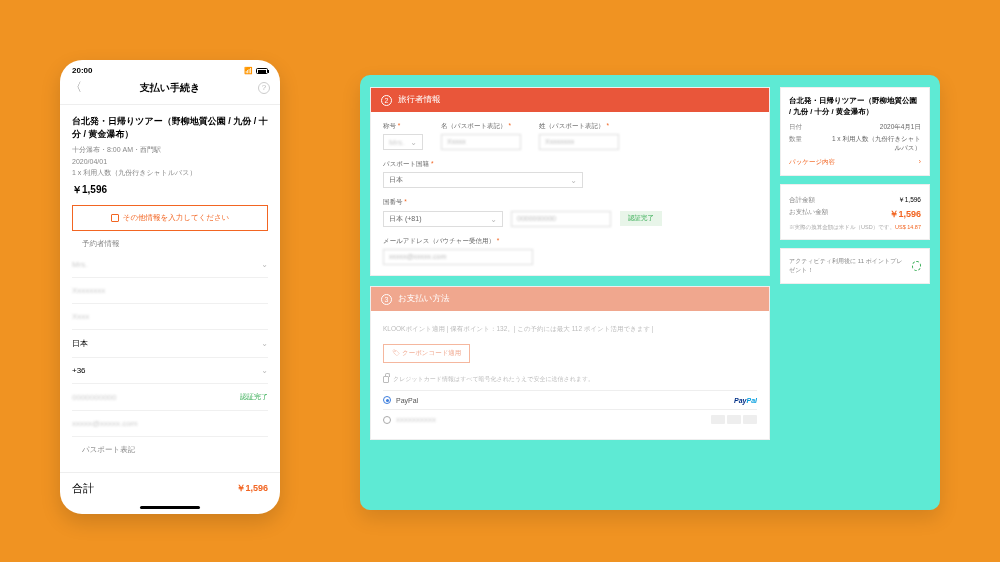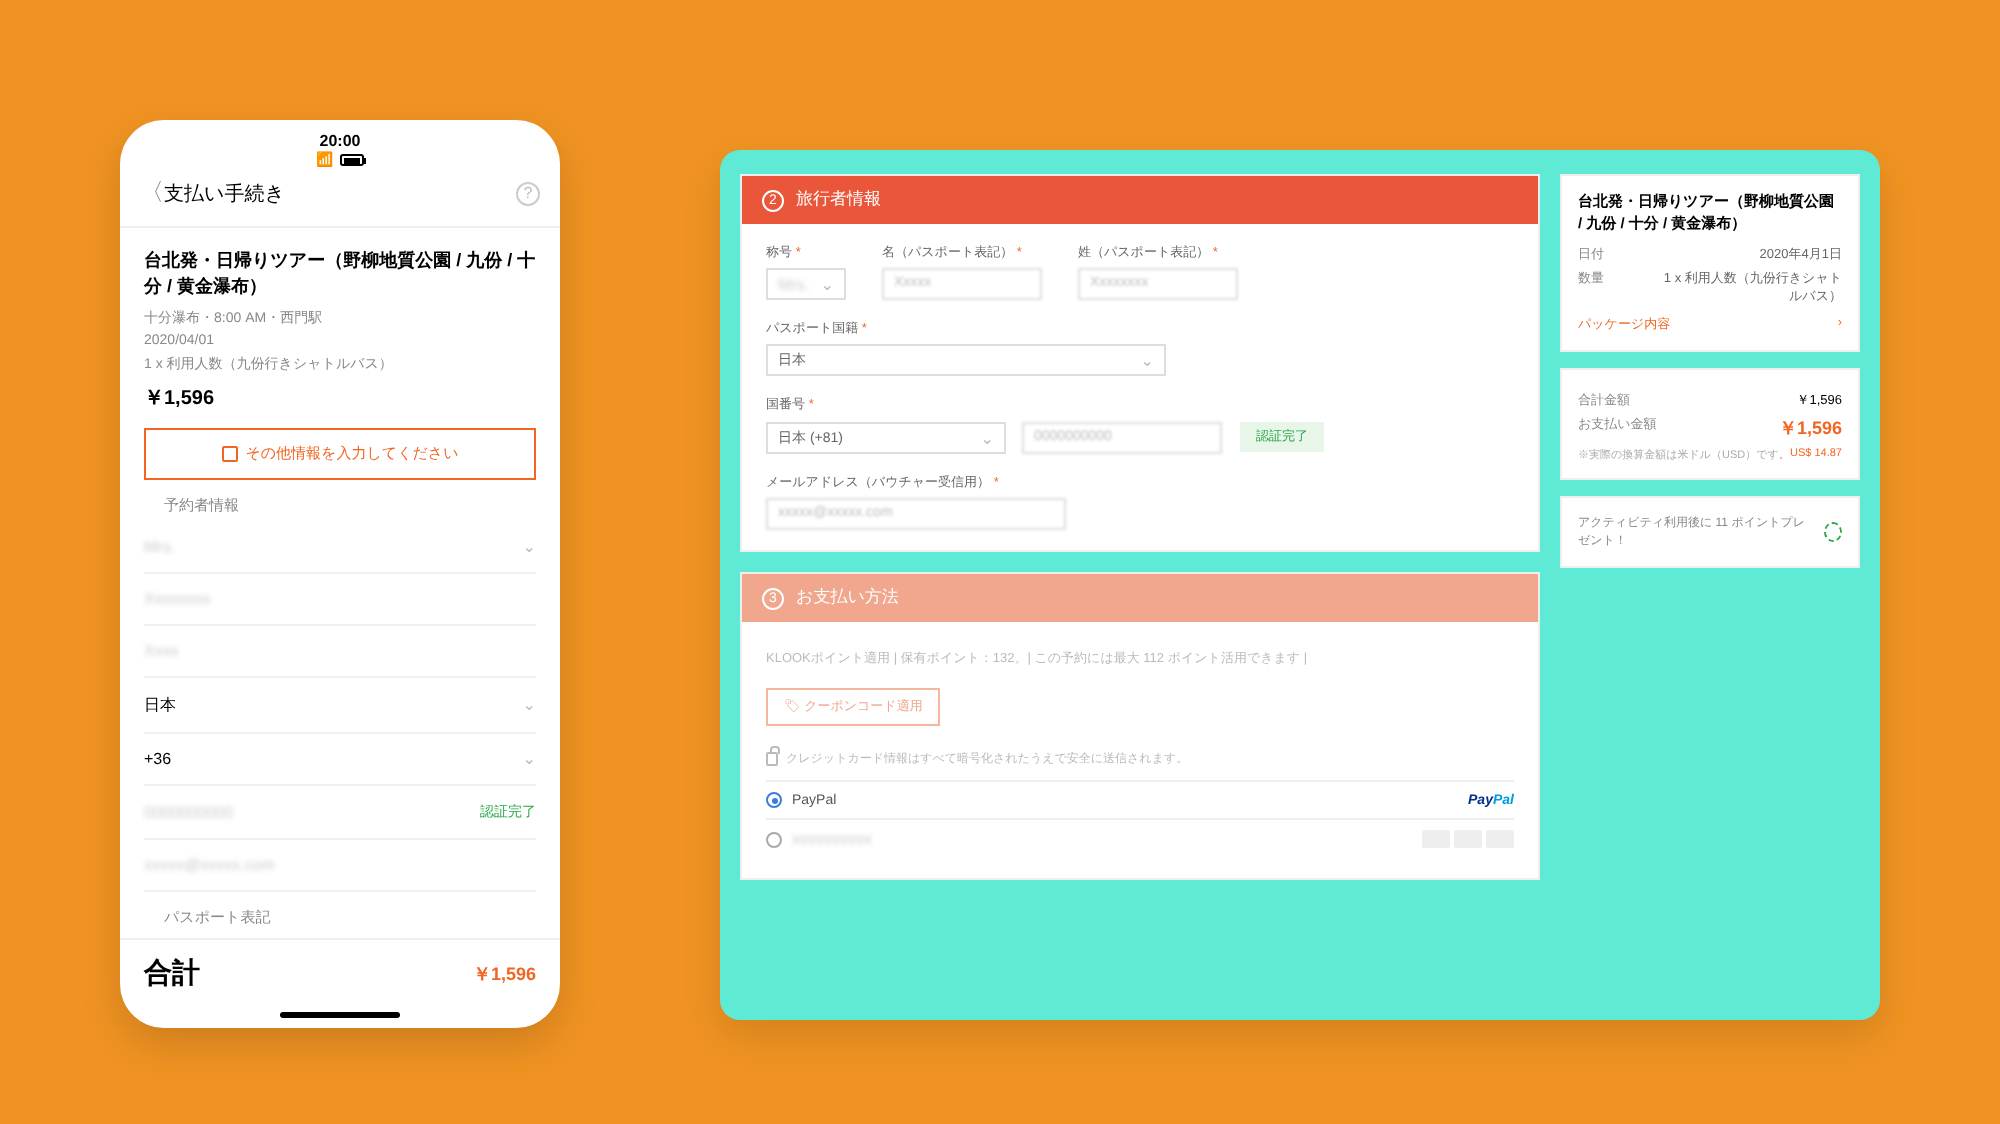--- a/index.html
+++ b/index.html
@@ -12,48 +12,48 @@
   .phone {
     position: absolute; left: 60px; top: 60px;
     width: 220px; height: 454px;
     background: #fff; border-radius: 22px;
     box-shadow: 0 8px 20px rgba(0,0,0,.15);
     overflow: hidden;
     display: flex; flex-direction: column;
   }
   .statusbar {
     display: flex; justify-content: space-between; align-items: center;
-    padding: 6px 12px 2px; font-size: 8px; font-weight: 600; flex-direction: column;
+    padding: 6px 12px 2px; font-size: 8px; font-weight: 600;
   }
   .sb-right { display:flex; gap:3px; align-items:center; }
   .signal-icon,.wifi-icon,.battery-icon{display:inline-block}
   .signal-icon::before{content:"📶";font-size:7px}
   .battery-icon{width:12px;height:6px;border:1px solid #000;border-radius:1.5px;position:relative}
   .battery-icon::after{content:"";position:absolute;right:-2px;top:1px;width:1px;height:3px;background:#000}
   .battery-icon::before{content:"";position:absolute;left:1px;top:1px;width:8px;height:3px;background:#000}
   .navbar{display:flex;align-items:center;padding:2px 10px 8px;border-bottom:1px solid #eee}
   .back{font-size:12px;color:#888}
-  .nav-title{flex:1;font-size:10px;font-weight:400}
+  .nav-title{flex:1;text-align:center;font-size:10px;font-weight:700}
   .help{width:12px;height:12px;border:1px solid #ccc;border-radius:50%;color:#bbb;font-size:8px;text-align:center;line-height:10px}
   .phone-body{padding:10px 12px;flex:1;overflow:hidden}
   .tour-title{font-size:9px;font-weight:700;line-height:1.4;margin-bottom:5px}
   .tour-sub{font-size:7px;color:#888;margin-bottom:3px}
   .tour-date{font-size:7px;color:#888;margin-bottom:3px}
   .tour-qty{font-size:7px;color:#888;margin-bottom:5px}
   .tour-price{font-size:10px;font-weight:700;margin-bottom:8px}
   .info-box{border:1px solid #f26522;color:#f26522;text-align:center;padding:7px;font-size:7.5px;margin-bottom:2px;display:flex;justify-content:center;align-items:center;gap:4px}
   .edit-icon{width:8px;height:8px;border:1px solid #f26522;border-radius:1px;position:relative}
   .section-label{font-size:7.5px;color:#888;margin:8px 10px 6px}
   .field-row{display:flex;justify-content:space-between;align-items:center;padding:5px 0;}
   .blur{color:#ccc;filter:blur(1.2px);font-size:8px}
   .chev{color:#bbb;font-size:8px}
   .verify{color:#2ba84a;font-size:7px}
   .divider{height:1px;background:#f0f0f0;margin:3px 0}
   .phone-footer{display:flex;justify-content:space-between;align-items:center;padding:8px 12px 10px;border-top:1px solid #eee}
-  .total-label{font-size:14px;font-weight:700}
+  .total-label{font-size:11px;font-weight:400}
   .total-val{font-size:9px;font-weight:700;color:#f26522}
   .home-ind{width:60px;height:3px;background:#000;border-radius:2px;margin:0 auto 5px}
 
   .desktop{position:absolute;left:360px;top:75px;width:580px;height:435px;background:#5eead4;border-radius:10px;box-shadow:0 8px 20px rgba(0,0,0,.12);overflow:hidden;padding:12px 10px;display:flex;gap:10px}
   .dmain{flex:1;display:flex;flex-direction:column;gap:10px}
   .panel{background:#fff;border:1px solid #eee;}
   .panel-hdr{background:#e9563a;color:#fff;padding:6px 10px;font-size:8.5px;display:flex;align-items:center;gap:6px}
   .circle-num{width:11px;height:11px;border:1px solid #fff;border-radius:50%;font-size:7px;text-align:center;line-height:10px}
   .panel-body{padding:10px 12px}
   .frow{display:flex;gap:18px;margin-bottom:10px}

